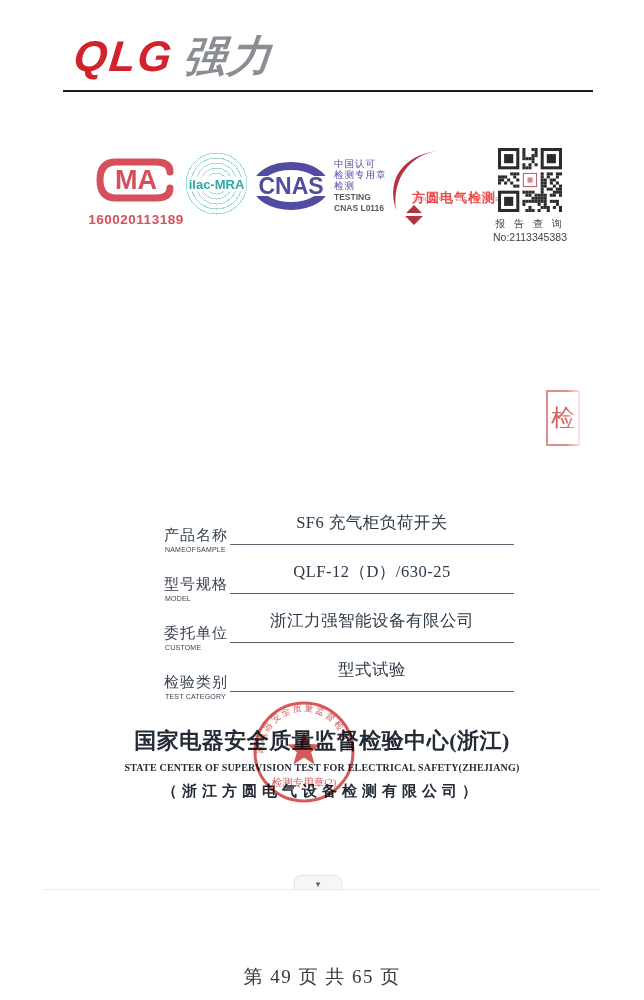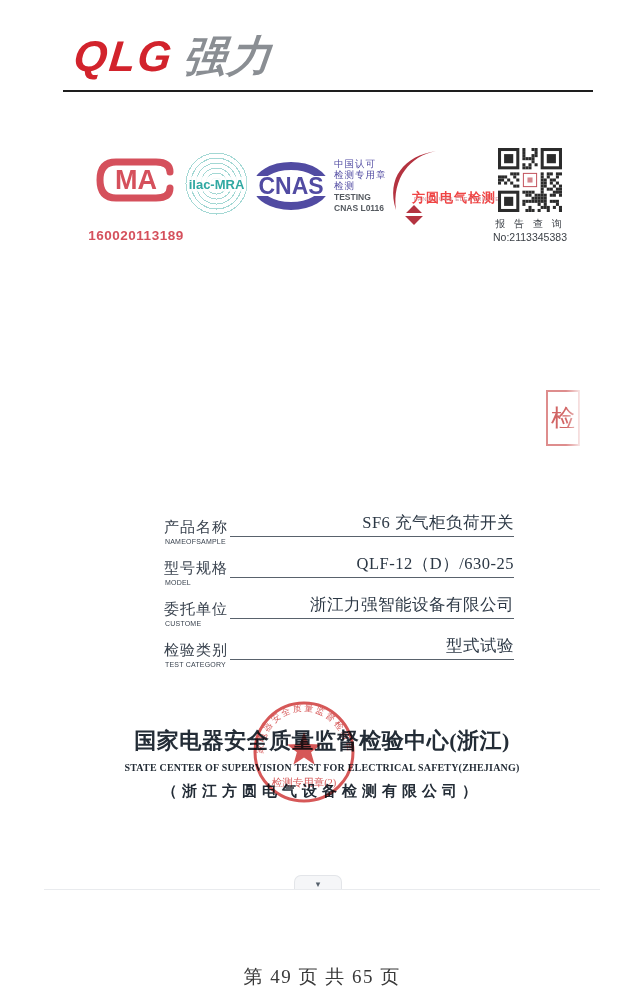--- a/index.html
+++ b/index.html
@@ -11,21 +11,21 @@
   }
   
   .logo { position:absolute; left:74px; top:28px; font-size:43px; font-weight:800;
           font-style:italic; letter-spacing:2px; transform:skewX(-6deg); white-space:nowrap; }
   .logo .red  { color:#d2232c; }
   .logo .gray { color:#8a8e93; margin-left:10px; }
   .rule { position:absolute; left:63px; top:90px; width:530px; height:2px; background:#1e1e1e; }
 
   
   .cma { position:absolute; left:88px; top:154px; width:96px; text-align:center; }
-  .cma-num { margin-top:18px; font-size:13.5px; font-weight:bold; color:#d5505c; letter-spacing:.5px; }
+  .cma-num { margin-top:2px; font-size:13.5px; font-weight:bold; color:#d5505c; letter-spacing:.5px; }
 
   .ilac { position:absolute; left:185px; top:152px; width:63px; height:63px; border-radius:50%;
           background:repeating-radial-gradient(circle at 50% 50%,
             rgba(88,184,177,.55) 0 1px, rgba(255,255,255,0) 1px 5px); }
   .ilac-label { position:absolute; left:50%; top:50%; transform:translate(-50%,-50%);
           background:rgba(255,255,255,.88); color:#2fa8a2; font-weight:bold;
           font-size:13px; padding:0 2px; white-space:nowrap; }
 
   .cnas-logo { position:absolute; left:252px; top:162px; }
   .cnas-text { position:absolute; left:334px; top:158px; line-height:11px; }
@@ -65,23 +65,23 @@
 
   
   .form { position:absolute; left:164px; top:484px; width:350px;margin-top:28px; }
   .frow { position:relative; display:flex; align-items:flex-end; }
   .frow + .frow { margin-top:16px; }
   .flabel-box { position:relative; flex:none; width:66px; }
   .flabel { font-size:15px; color:#39424e; white-space:nowrap; letter-spacing:1px;
             font-family:"Liberation Serif", serif; }
   .fsub { position:absolute; left:1px; top:100%; margin-top:1px; font-size:7px;
           color:#39424e; white-space:nowrap; letter-spacing:.2px; }
-  .fvalue { flex:1; text-align:right; border-bottom:1.5px solid #59626c;
+  .fvalue { flex:1; text-align:center; border-bottom:1.5px solid #59626c;
           font-family:"Liberation Serif", serif; font-size:16.5px; color:#2c3845;
-          padding-bottom:2px; letter-spacing:.5px; white-space:nowrap; }
+          padding-bottom:10px; letter-spacing:.5px; white-space:nowrap; }
 
   
   .org { position:absolute; left:0; top:726px; width:100%; text-align:center;
          font-family:"Liberation Serif", serif; color:#232c36; }
   .org-cn { font-size:22px; font-weight:700; letter-spacing:.5px; }
   .org-en { font-size:10px; font-weight:700; margin-top:6px; letter-spacing:.2px; }
   .org-co { font-size:15px; font-weight:700; margin-top:9px; letter-spacing:5px; }
 
   .round-stamp { position:absolute; left:251px; top:699px; width:106px; height:106px;
                  opacity:.85; mix-blend-mode:multiply; pointer-events:none; }

